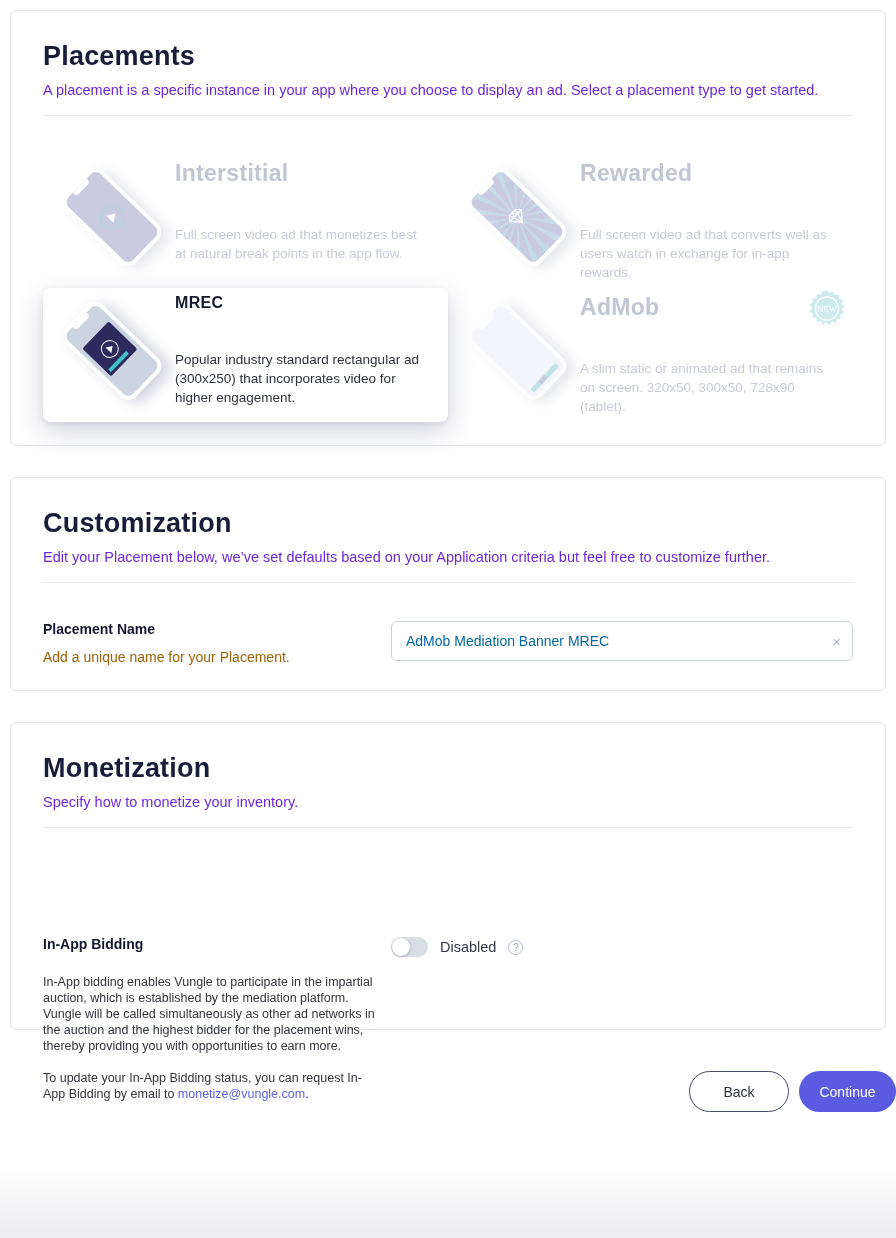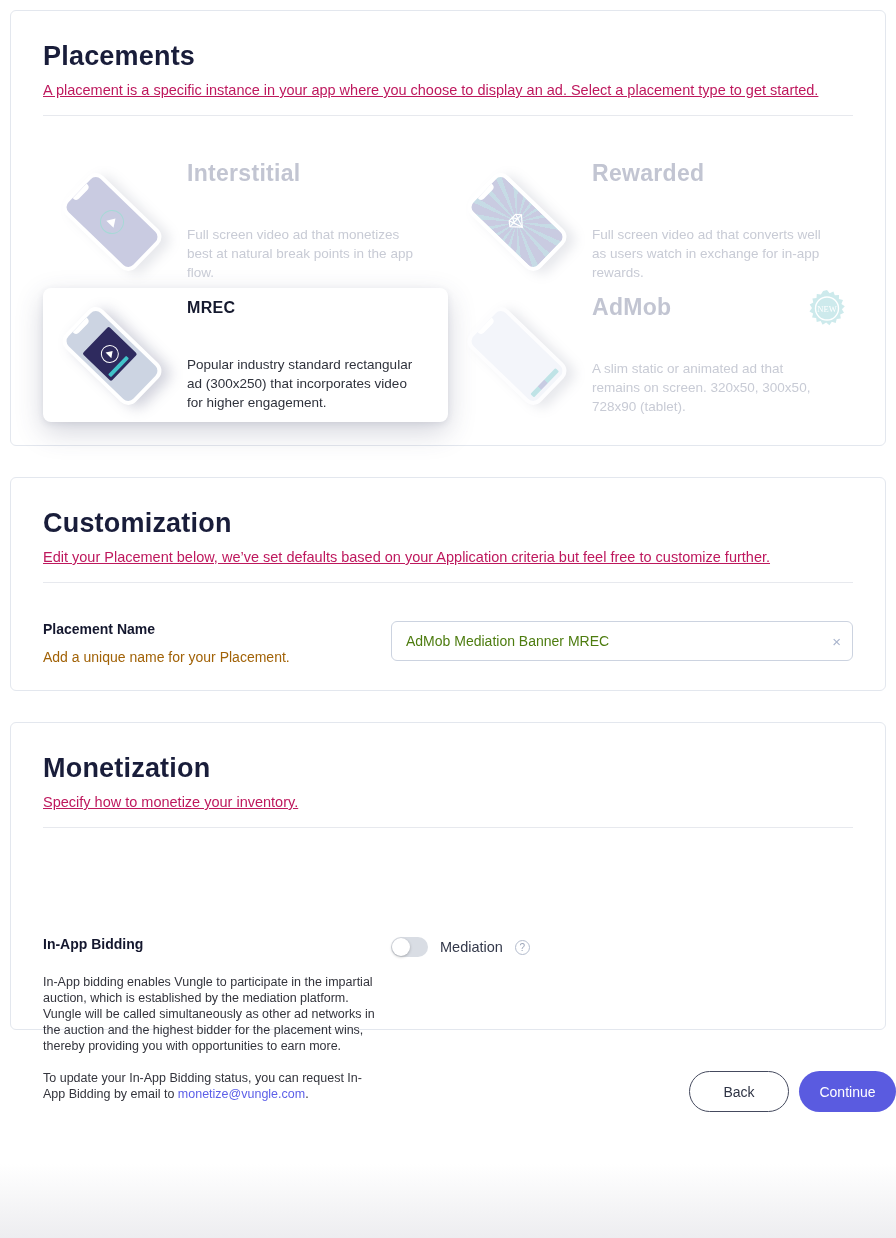--- a/index.html
+++ b/index.html
@@ -25,39 +25,38 @@
 
   h1.section-title {
     font-size: 27px;
     font-weight: 700;
     color: #191d3a;
     letter-spacing: 0.2px;
     margin-bottom: 10px;
   }
   p.section-subtitle {
     font-size: 14.5px;
-    color: #be185d;
-    text-decoration: underline;
+    color: #6d28d9;
   }
   .divider {
     border: none;
     border-top: 1px solid #e7e9ee;
     margin-top: 17px;
   }
 
   
   .ptype-grid {
     display: grid;
     grid-template-columns: 1fr 1fr;
     margin-top: 38px;
   }
   .ptype {
     display: flex;
-    align-items: center;
-    gap: 12px;
+    align-items: flex-start;
+    gap: 0;
     padding: 6px 10px;
     min-height: 128px;
     cursor: pointer;
   }
   .ptype .ptext { flex: 1; padding-right: 14px; position: relative; }
   .ptype-title {
     font-size: 23px;
     font-weight: 700;
     letter-spacing: 0.3px;
     margin-bottom: 8px;
@@ -161,21 +160,21 @@
   .input-wrap {
     position: relative;
     width: 462px;
   }
   .text-input {
     width: 100%; height: 40px;
     border: 1px solid #ccd3e0;
     border-radius: 6px;
     padding: 0 34px 0 14px;
     font-size: 14px;
-    color: #4d7c0f;
+    color: #0369a1;
     font-family: "Liberation Sans", sans-serif;
     outline: none;
     background: #fff;
   }
   .clear-x {
     position: absolute; right: 12px; top: 50%;
     transform: translateY(-50%);
     color: #a9b4cd; font-size: 15px; line-height: 1;
     cursor: pointer;
   }
@@ -349,21 +348,21 @@
   <div class="bidding-row">
     <div class="bid-left">
       <div class="field-label">In-App Bidding</div>
       <p class="bid-para">In-App bidding enables Vungle to participate in the impartial auction, which is established by the mediation platform. Vungle will be called simultaneously as other ad networks in the auction and the highest bidder for the placement wins, thereby providing you with opportunities to earn more.</p>
       <p class="bid-para bid-para-2"><span>To update your In-App Bidding status, you can request In-App Bidding by email to </span><a class="bid-link">monetize@vungle.com</a><span>.</span></p>
     </div>
     <div class="bid-right">
       <div class="toggle">
         <div class="toggle-knob"></div>
       </div>
-      <span class="toggle-status">Mediation</span>
+      <span class="toggle-status">Disabled</span>
       <span class="help-icon">?</span>
     </div>
   </div>
 </section>
 
 <div class="footer-actions">
   <button class="btn btn-back">Back</button>
   <button class="btn btn-continue">Continue</button>
 </div>
 

